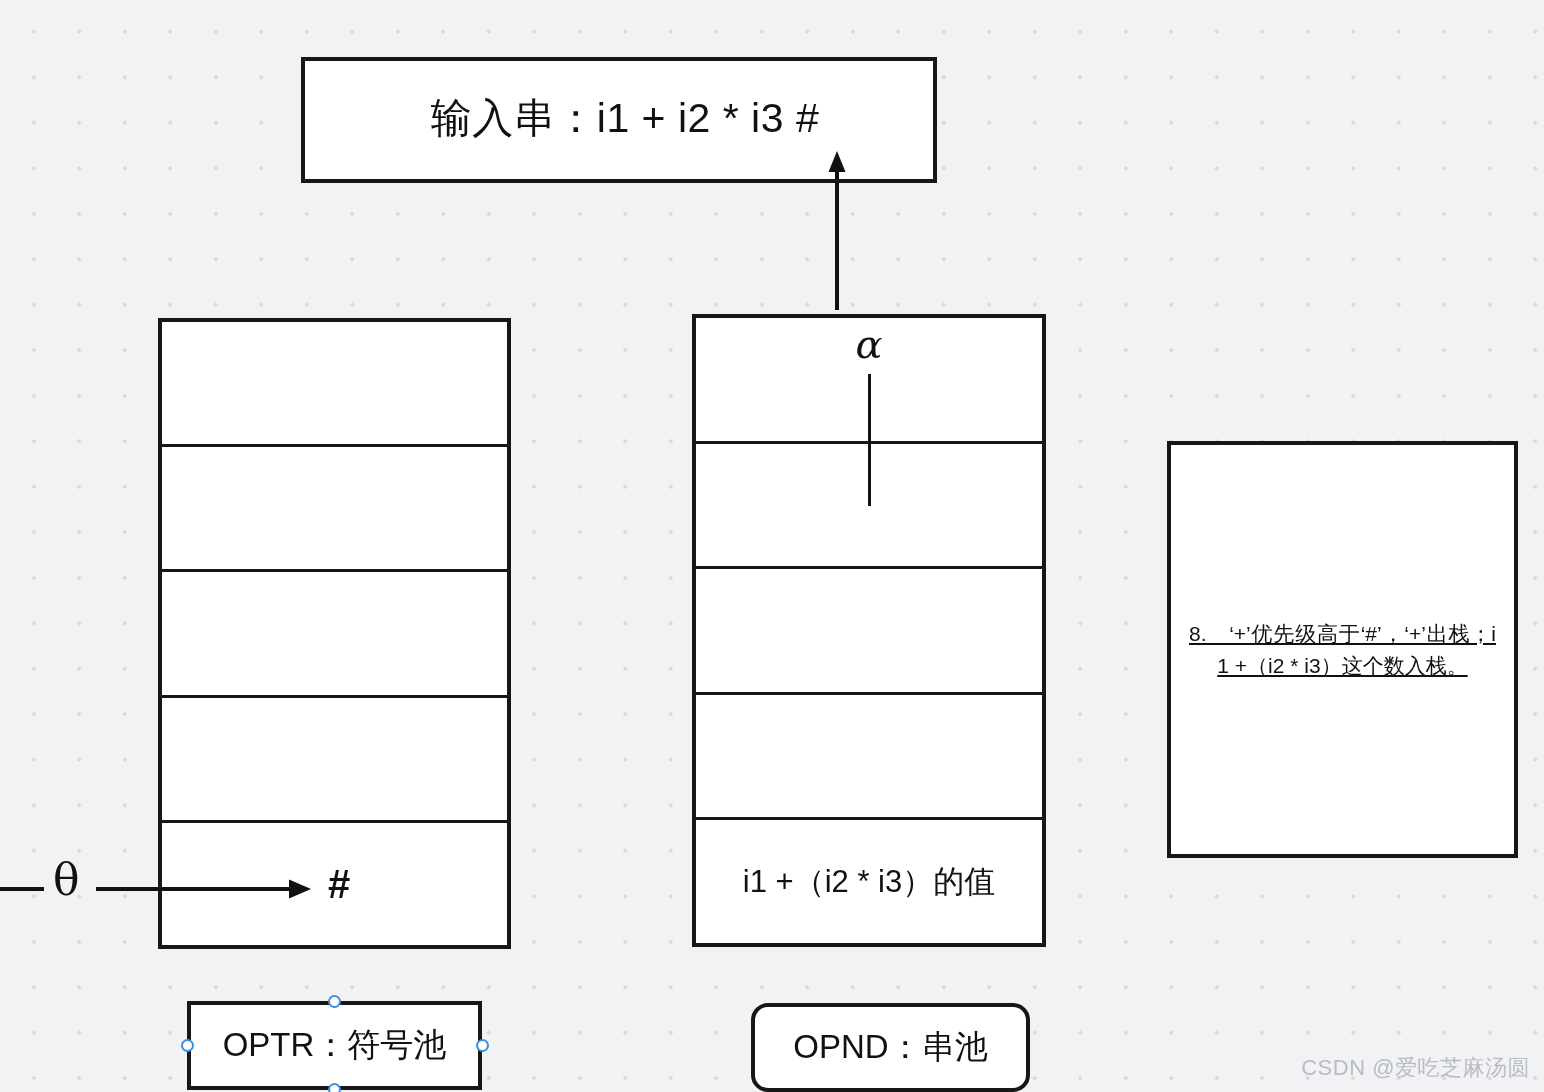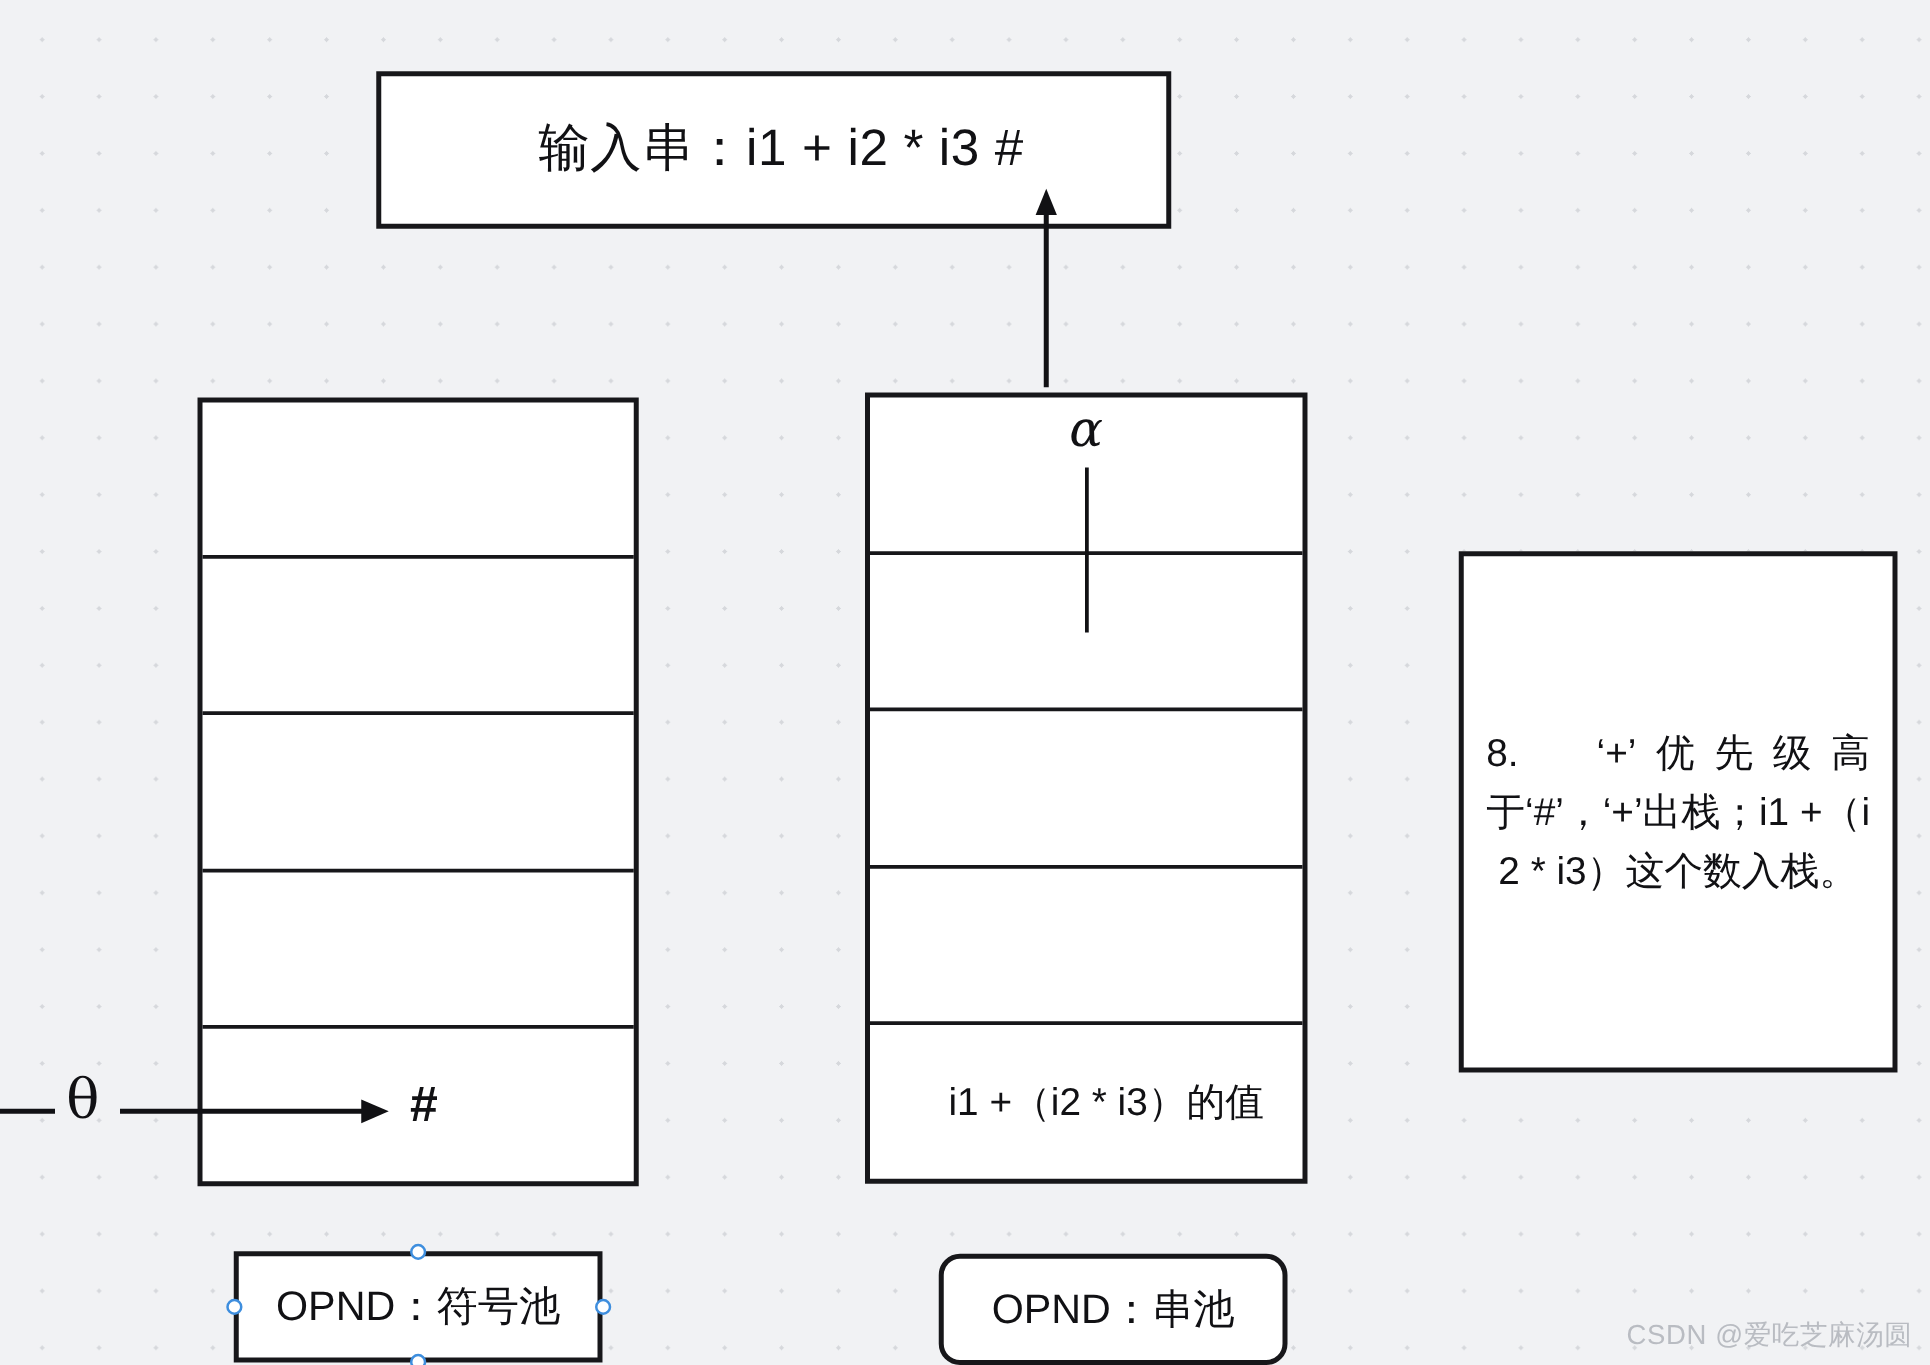--- a/index.html
+++ b/index.html
@@ -97,21 +97,20 @@
     position: absolute;
     left: 166px;
     top: 50%;
     transform: translateY(-50%);
   }
   #opnd-value-cell .cell-text {
     position: absolute;
     left: 50%;
     top: 50%;
     transform: translate(-50%, -50%);
-    margin-left: 16px;
   }
 
   
   #alpha-label {
     position: absolute;
     left: 50%;
     top: 6px;
     transform: translateX(-50%);
     font-family: "DejaVu Serif", serif;
     font-style: italic;
@@ -160,27 +159,28 @@
   #annotation-box {
     left: 1167px;
     top: 441px;
     width: 351px;
     height: 417px;
     align-items: center;
     justify-content: center;
     padding: 0 18px;
   }
   #annotation-text {
-    font-size: 31px;
+    font-size: 21px;
     line-height: 1.52;
     color: #111114;
     text-align: justify;
     text-align-last: center;
     white-space: pre-wrap;
     word-break: break-all;
+    text-decoration: underline;
   }
 
   
   .caption-box {
     border-width: 4px;
   }
   #optr-caption-box {
     left: 187px;
     top: 1001px;
     width: 295px;
@@ -264,21 +264,21 @@
     <div class="stack-cell" id="opnd-value-cell">
       <span class="cell-text">i1 +（i2 * i3）的值</span>
     </div>
   </div>
 
   <div class="box" id="annotation-box">
     <div id="annotation-text">8.　‘+’优先级高于‘#’，‘+’出栈；i1 +（i2 * i3）这个数入栈。</div>
   </div>
 
   <div class="box caption-box" id="optr-caption-box">
-    <span class="caption-text">OPND：符号池</span>
+    <span class="caption-text">OPTR：符号池</span>
   </div>
 
   <div class="handle" style="left:328px; top:995px;"></div>
   <div class="handle" style="left:181px; top:1039px;"></div>
   <div class="handle" style="left:476px; top:1039px;"></div>
   <div class="handle" style="left:328px; top:1083px;"></div>
 
   <div class="box caption-box" id="opnd-caption-box">
     <span class="caption-text">OPND：串池</span>
   </div>

